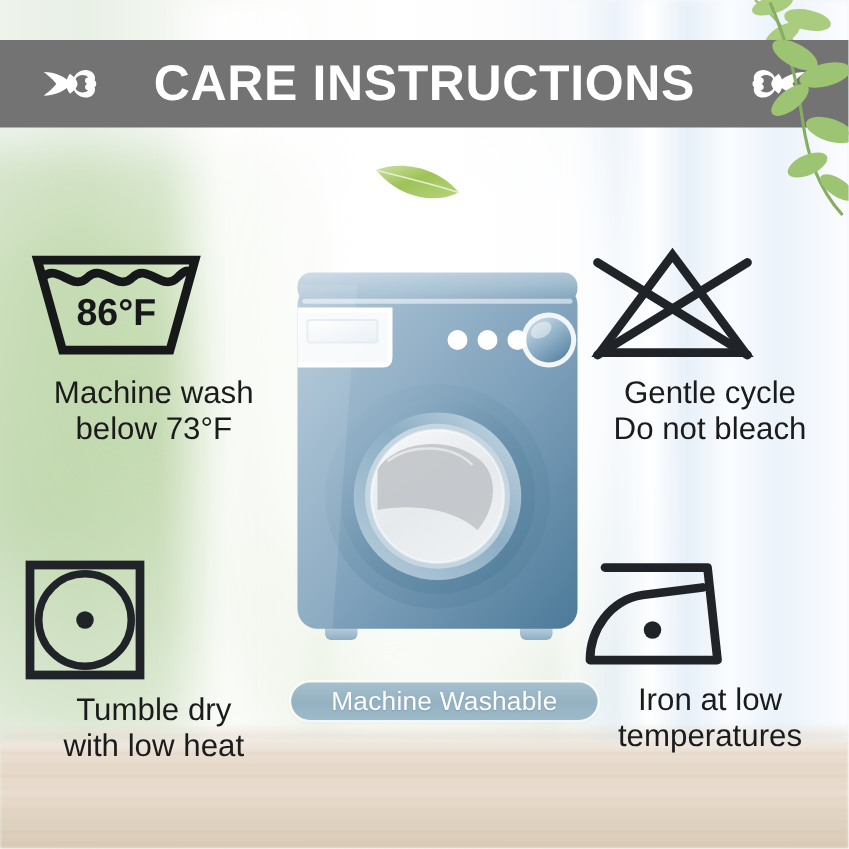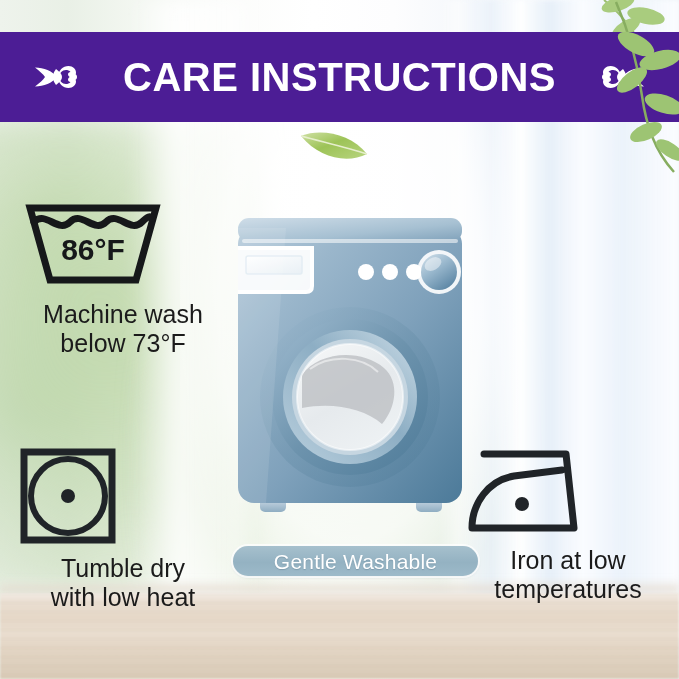--- a/index.html
+++ b/index.html
@@ -72,22 +72,22 @@
   .bg-table-grain{
     position:absolute;left:0;bottom:0;width:679px;height:86px;
     background:repeating-linear-gradient(180deg,
       rgba(190,170,145,.07) 0px, rgba(190,170,145,.07) 2px,
       rgba(255,255,255,0) 2px, rgba(255,255,255,0) 9px);
     filter:blur(1px);
   }
 
   
   .banner{
-    position:absolute;left:0;top:32px;width:679px;height:90px;
-    background:#4c1d95;
+    position:absolute;left:0;top:32px;width:679px;height:70px;
+    background:#737373;
     display:flex;align-items:center;justify-content:center;
   }
   .banner-title{
     color:#ffffff;font-size:40px;font-weight:bold;letter-spacing:.5px;
     white-space:nowrap;line-height:1;
   }
   .orn{position:absolute;top:50%;transform:translateY(-50%);width:64px;height:44px;}
   .orn-left{left:26px;}
   .orn-right{right:26px;}
 
@@ -207,20 +207,29 @@
   <div class="cell" id="cell-wash">
     <svg class="sym" width="150" height="96" viewBox="0 0 150 96">
       <path d="M12 12 L138 12 L118 84 L32 84 Z" fill="none" stroke="#16181a" stroke-width="7" stroke-linejoin="miter"></path>
       <path d="M16 26 C28 14, 40 38, 52 26 C64 14, 76 38, 88 26 C100 14, 112 38, 124 26 C130 20, 132 20, 134 22" fill="none" stroke="#16181a" stroke-width="7" stroke-linecap="round"></path>
       <text x="75" y="64" text-anchor="middle" fill="#16181a" font-family="Liberation Sans, sans-serif" font-size="30" font-weight="bold">86°F</text>
     </svg>
     <div class="cap">Machine wash
 below 73°F</div>
   </div>
 
+  <div class="cell" id="cell-bleach">
+    <svg class="sym" width="152" height="96" viewBox="0 0 152 96">
+      <path d="M76 8 L134 86 L18 86 Z" fill="none" stroke="#202428" stroke-width="7" stroke-linejoin="miter"></path>
+      <line x1="16" y1="14" x2="136" y2="88" stroke="#202428" stroke-width="7" stroke-linecap="round"></line>
+      <line x1="136" y1="14" x2="16" y2="88" stroke="#202428" stroke-width="7" stroke-linecap="round"></line>
+    </svg>
+    <div class="cap">Gentle cycle
+Do not bleach</div>
+  </div>
 
   <div class="cell" id="cell-iron">
     <svg class="sym" width="130" height="92" viewBox="0 0 130 92">
       <path d="M22 8 L104 8 L112 82 L10 82 C10 58, 26 34, 52 30 L100 24" fill="none" stroke="#202428" stroke-width="7" stroke-linejoin="round" stroke-linecap="round"></path>
       <circle cx="60" cy="58" r="7" fill="#202428"></circle>
     </svg>
     <div class="cap">Iron at low
 temperatures</div>
   </div>
 
@@ -316,16 +325,16 @@
       <path d="M70 163 C86 140, 128 136, 152 156 C168 170, 164 196, 150 212
                C132 196, 100 190, 70 196 Z" fill="#b9bcc0" opacity=".75"></path>
       <path d="M78 157 C98 142, 130 144, 146 160" fill="none" stroke="#ffffff" stroke-width="2" opacity=".5"></path>
       <circle cx="118" cy="185" r="53" fill="none" stroke="#ffffff" stroke-width="2" opacity=".55"></circle>
     </g>
 
     <path d="M6 16 L54 16 L34 291 L6 291 Z" fill="#ffffff" opacity=".10"></path>
   </svg>
 
   <div id="badge">
-    <span>Gentle Washable</span>
+    <span>Machine Washable</span>
   </div>
 
 </div>
 
 </body></html>

